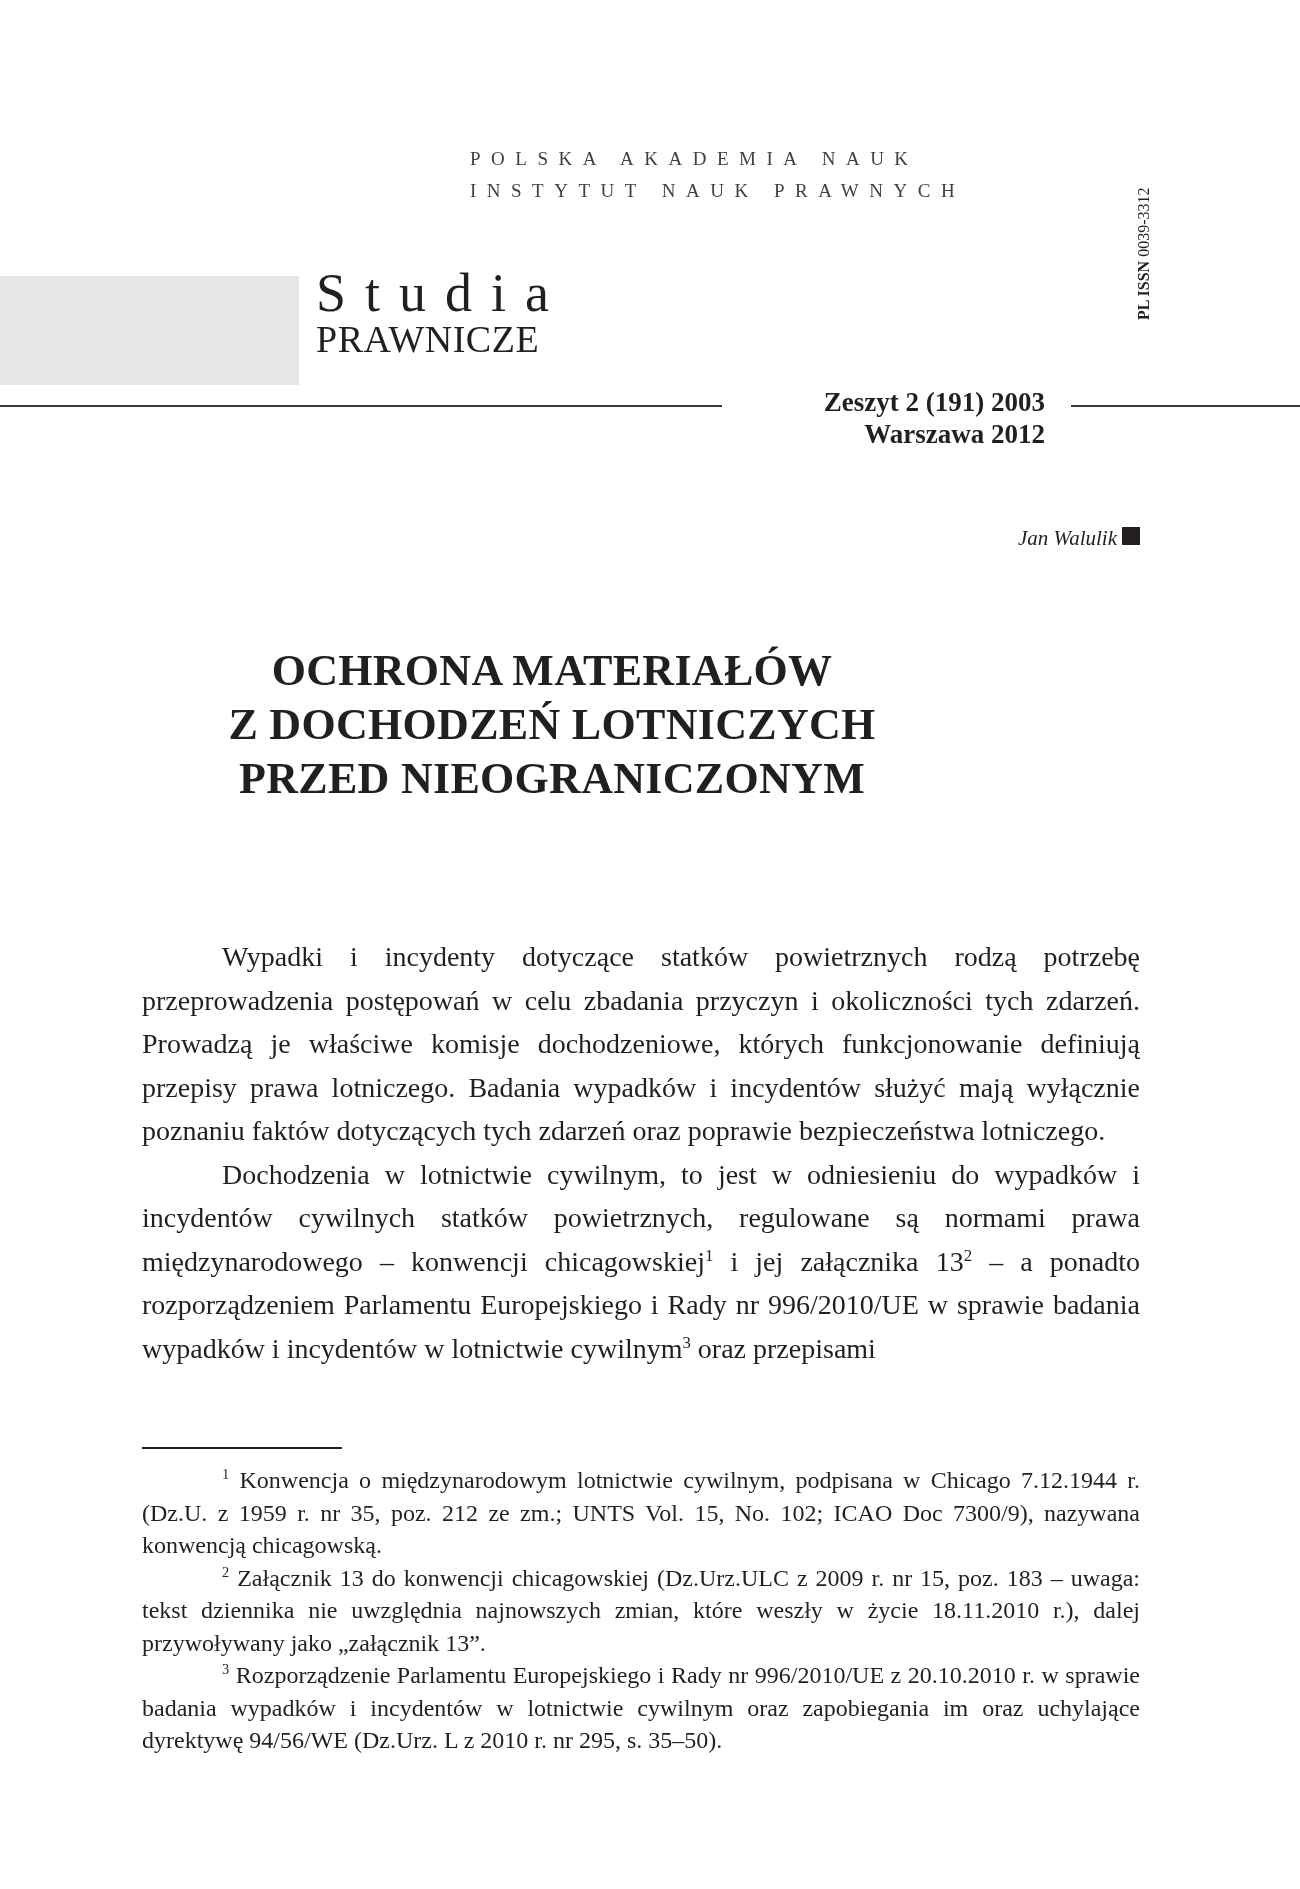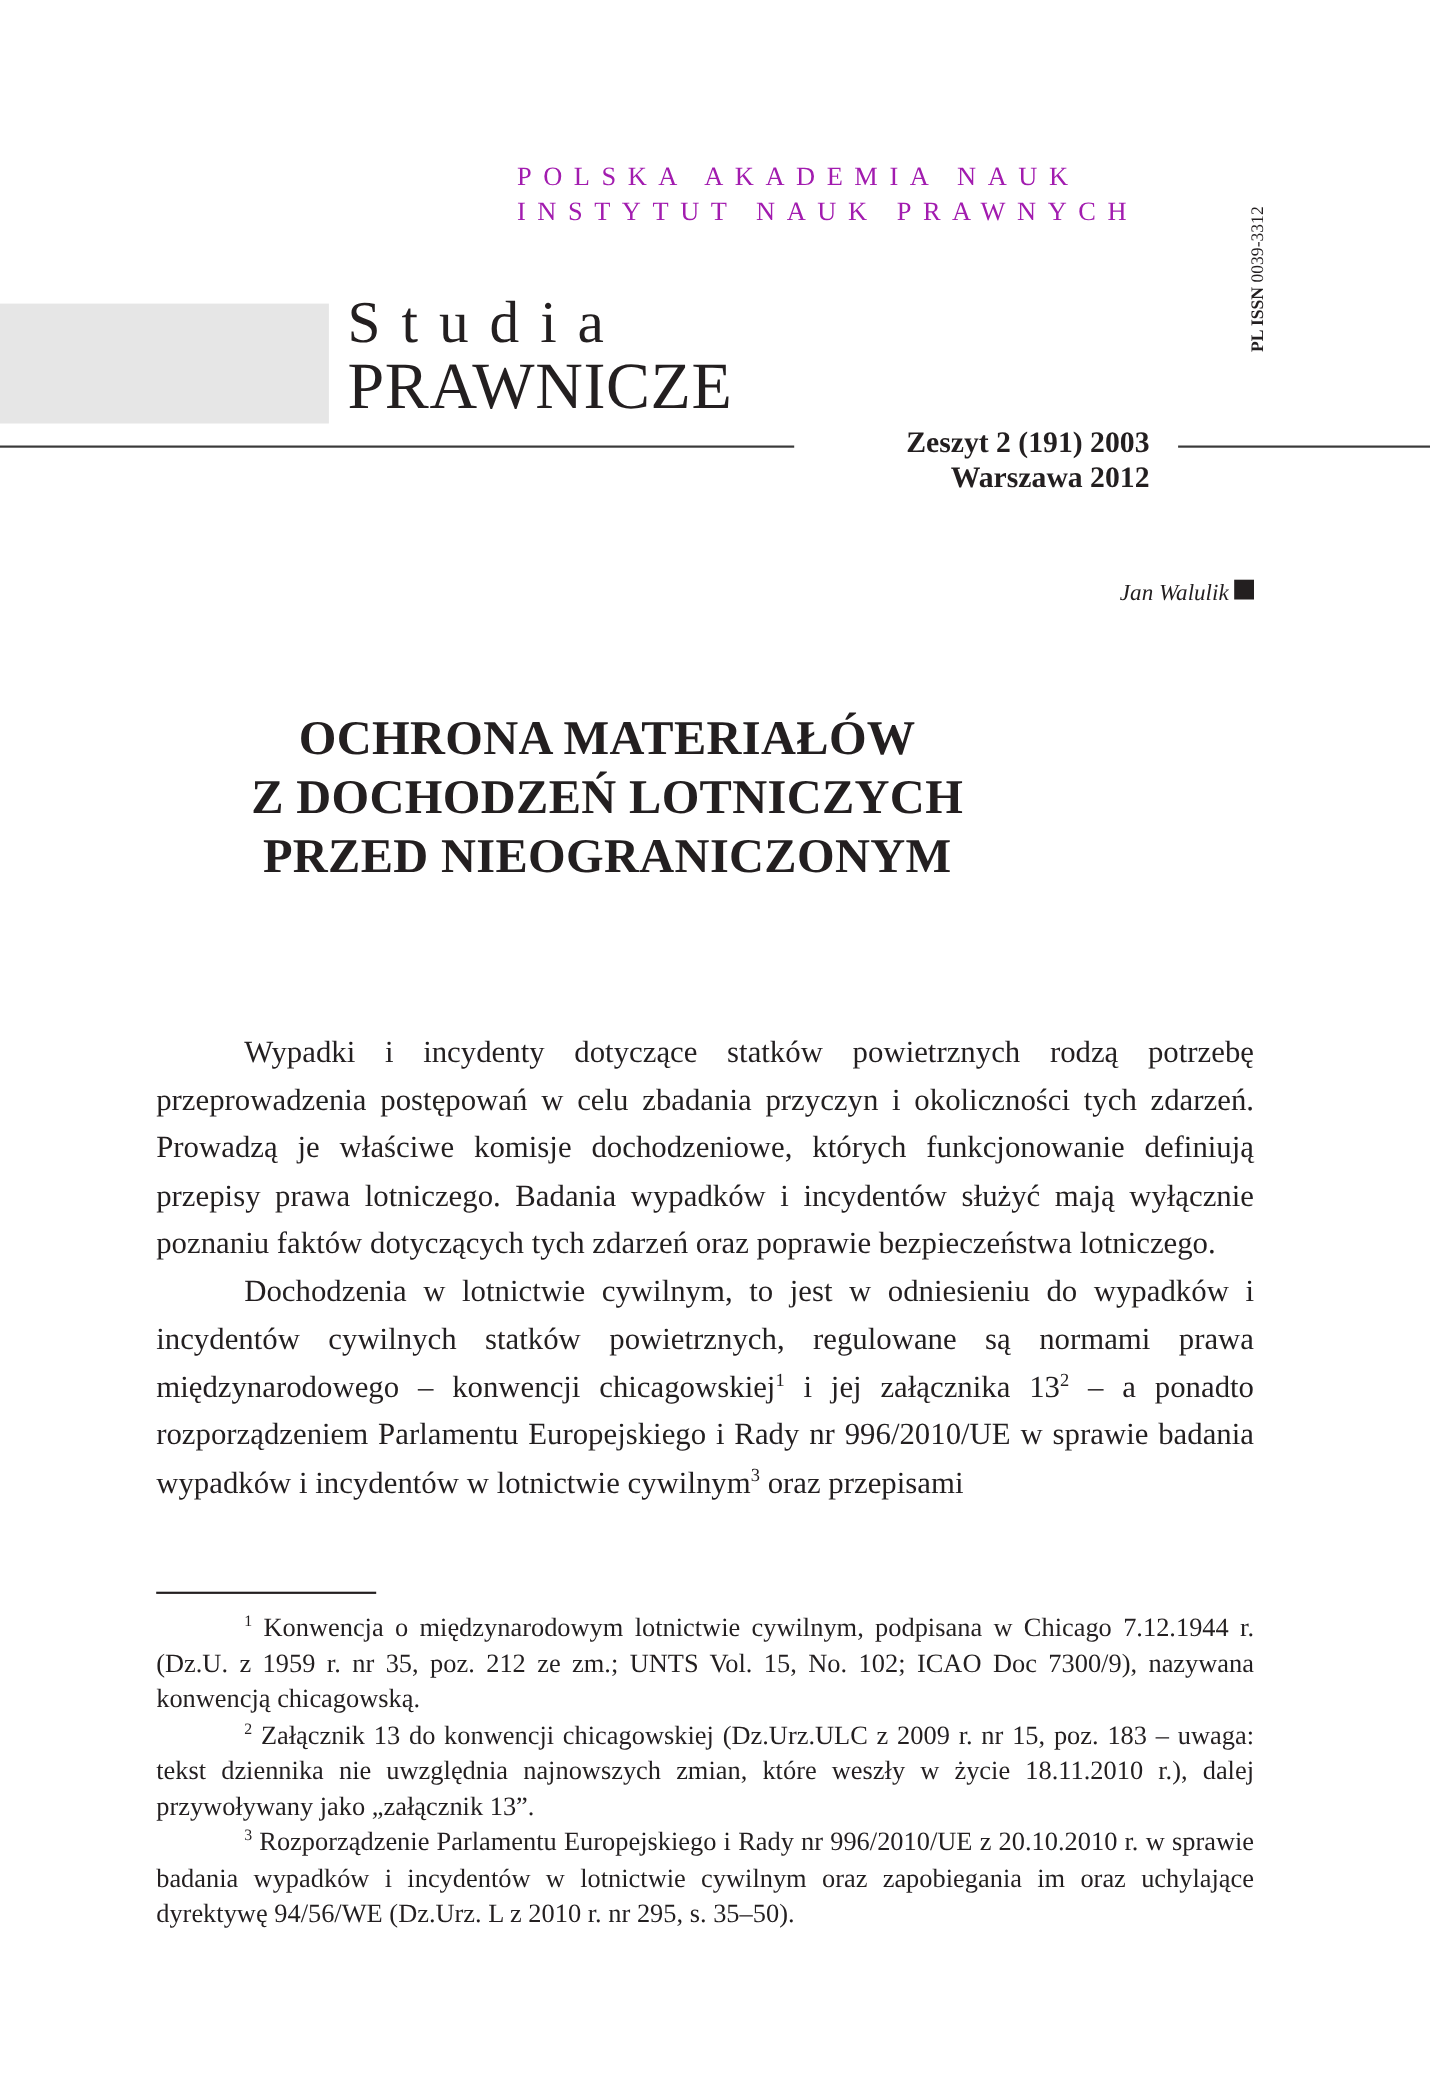--- a/index.html
+++ b/index.html
@@ -1,30 +1,30 @@
 <!DOCTYPE html>
 <html><head>
 <meta charset="utf-8">
 <style>
   html, body { margin:0; padding:0; background:#ffffff; }
   body { width:1300px; height:1889px; position:relative; overflow:hidden; color:#231f20;
          font-family:"Liberation Serif", "DejaVu Serif", serif; }
 
-  .inst1, .inst2 { position:absolute; font-size:24px; letter-spacing:10.5px; color:#a21caf; white-space:nowrap; }
+  .inst1, .inst2 { position:absolute; font-size:19px; letter-spacing:10.5px; color:#404040; white-space:nowrap; }
   .inst1 { left:470px; top:148px; }
   .inst2 { left:470px; top:180px;text-align:right; }
 
   .issn { position:absolute; left:1132px; top:150px; width:30px; height:170px; }
   .issn span { position:absolute; left:0; top:170px; transform-origin:0 0; transform:rotate(-90deg);
                white-space:nowrap; font-size:16px; line-height:24px; color:#231f20; }
   .issn b { font-weight:bold; }
 
   .graybox { position:absolute; left:0; top:276px; width:299px; height:109px; background:#e6e6e6; }
   .studia { position:absolute; left:316px; top:258px; font-size:54px; letter-spacing:19px; line-height:70px; white-space:nowrap; }
-  .prawnicze { position:absolute; left:316px; top:326px; font-size:60px; line-height:50px; letter-spacing:0.5px; white-space:nowrap; }
+  .prawnicze { position:absolute; left:316px; top:314px; font-size:38px; line-height:50px; letter-spacing:0.5px; white-space:nowrap; }
 
   .rule-left { position:absolute; left:0; top:405px; width:722px; height:2px; background:#3a3a3a; }
   .rule-right { position:absolute; left:1071px; top:405px; width:229px; height:2px; background:#3a3a3a; }
 
   .issue { position:absolute; right:255px; top:386px; text-align:right; font-weight:bold; font-size:27px; line-height:32px; white-space:nowrap; }
 
   .author { position:absolute; right:160px; top:518px; font-style:italic; font-weight:normal; font-size:21px; line-height:40px; white-space:nowrap; }
   .author .sq { display:inline-block; width:18px; height:18px; background:#231f20; margin-left:5px; vertical-align:0px; }
 
   .title { position:absolute; left:0; width:1104px; top:644px; text-align:center; }

